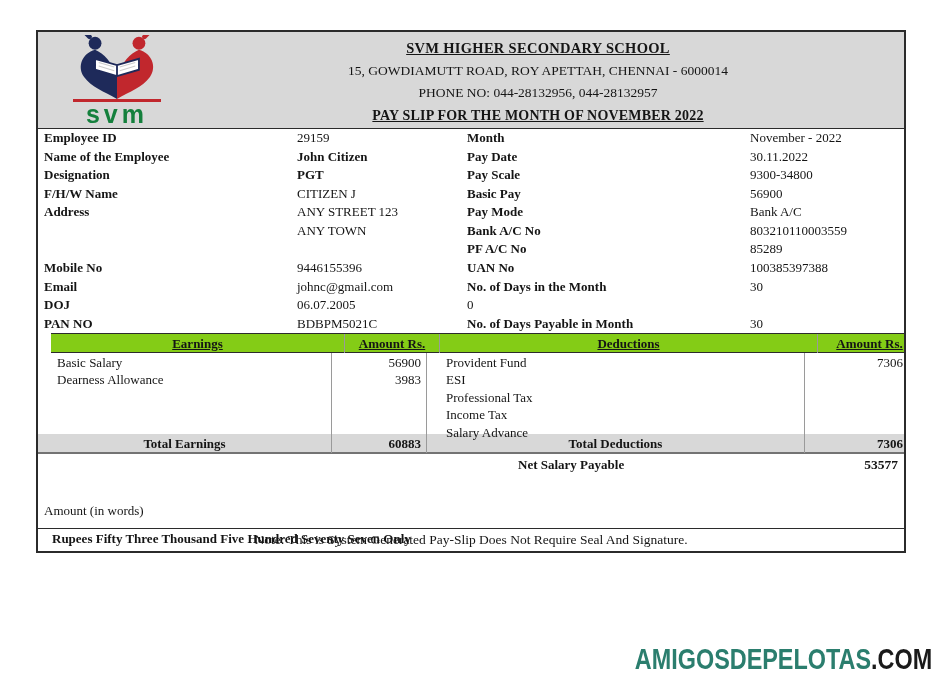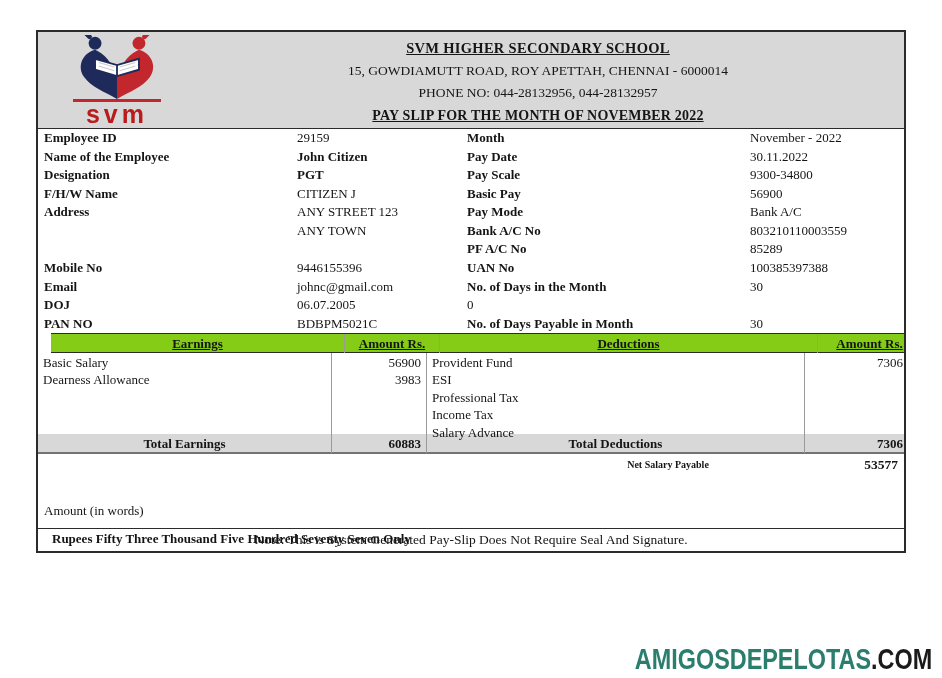--- a/index.html
+++ b/index.html
@@ -11,21 +11,21 @@
   .payslip { position:absolute; left:36px; top:30px; width:870px; height:523px;
              border:2px solid #2b2b2b; background:#fff; }
 
   
   .ps-header { position:relative; height:97px; background:#d8d8d8;
                border-bottom:1px solid #2b2b2b; }
   .logo-box { position:absolute; left:14px; top:3px; width:130px; text-align:center; }
   .logo-svg { display:block; margin:0 auto; }
   .logo-rule { width:88px; height:3px; background:#c1272d; margin:0 auto 0 auto; }
   .logo-word { font-family:"Liberation Sans", sans-serif; font-weight:bold;
-               font-size:25px; letter-spacing:4px; color:#b91c1c; line-height:24px; }
+               font-size:25px; letter-spacing:4px; color:#15803d; line-height:24px; }
   .head-text { position:absolute; left:170px; top:5px; width:660px; text-align:center;
                line-height:22.5px; }
   .head-line1 { font-size:14.5px; font-weight:bold; text-decoration:underline; letter-spacing:.3px; }
   .head-line2, .head-line3 { font-size:13.5px; }
   .head-line4 { font-size:14px; font-weight:bold; text-decoration:underline; letter-spacing:.2px; }
 
   
   .details { height:204px; }
   .details-row { display:grid; grid-template-columns:253px 170px 283px 1fr;
                  height:18.54px; align-items:center; padding-left:6px; font-size:13px; }
@@ -36,30 +36,30 @@
   
   .grid4 { display:grid; grid-template-columns:294px 95px 378px 103px; }
   .thead { height:20px; background:#84cc16; border-top:1px solid #2b2b2b;
            border-bottom:1px solid #2b2b2b;margin-left:13px; }
   .thead > div { font-size:13px; font-weight:bold; text-decoration:underline;
                  text-align:center; line-height:19px; }
   .tbody { height:81px; }
   .tbody > div { font-size:13px; line-height:17.4px; padding-top:1px; }
   .cell-r { border-right:1px solid #9a9a9a; }
   .cell-rd { border-right:1px solid #9a9a9a; }
-  .pad-l { padding-left:5px; }
+  .pad-l { padding-left:19px; }
   .amt { text-align:right; padding-right:5px; }
   .trow { height:20px; background:#d8d8d8; border-bottom:2px solid #737373; }
   .trow > div { font-size:13px; font-weight:bold; line-height:19px; }
   .t-center { text-align:center; }
 
   
   .netrow { position:relative; height:21px; }
-  .net-label { position:absolute; left:480px; width:300px; text-align:center;
-               font-weight:bold; font-size:10px; line-height:21px; }
+  .net-label { position:absolute; left:480px; width:300px; 
+               font-weight:bold; font-size:13px; line-height:21px; }
   .net-value { position:absolute; right:6px; width:103px; text-align:right;
                font-weight:bold; font-size:13.5px; line-height:21px; }
   .words-label { position:absolute; left:6px; top:471px; font-size:13px; }
   .words-text  { position:absolute; left:6px; top:499px; font-size:13px; font-weight:bold;margin-left:8px; }
 
   
   .noterow { position:absolute; left:0; bottom:0; width:100%; height:23px;
              border-top:1px solid #2b2b2b; text-align:center;
              font-size:13.5px; line-height:22px; }
 

